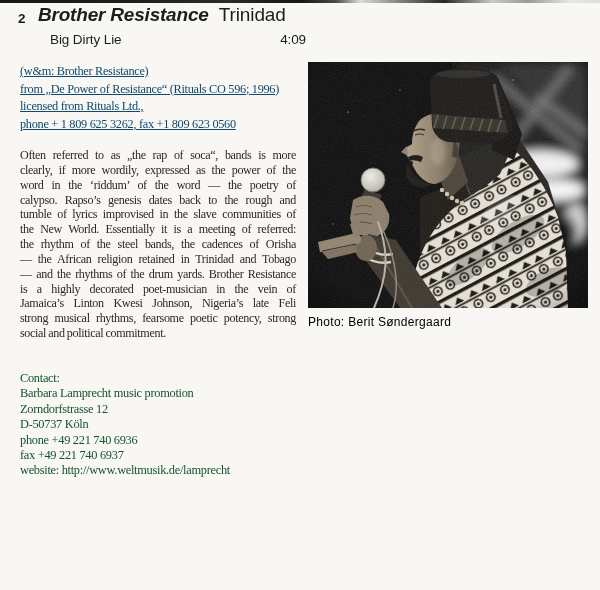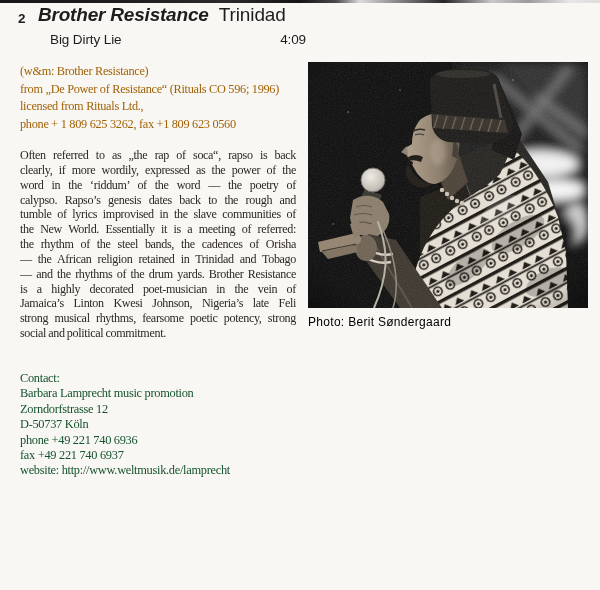--- a/index.html
+++ b/index.html
@@ -16,21 +16,21 @@
     background:linear-gradient(90deg,#161616 0%,#1f1f1f 22%,#2b2b2b 38%,#151515 50%,#4a4a4a 56%,#dcdcdc 60%,#8a8a8a 66%,#262626 74%,#c9c9c9 82%,#9a9a9a 88%,#e7e7e7 95%,#dddddd 100%);
   }
   
   .hdr{position:absolute;font-family:"Liberation Sans","DejaVu Sans",sans-serif;color:#1d1d1d;}
   .hdr-num{left:18px;top:11px;font-size:13.5px;font-weight:700;letter-spacing:-0.2px;}
   .hdr-row1{left:38px;top:4px;font-size:19px;white-space:nowrap;}
   .hdr-artist{font-weight:700;font-style:italic;letter-spacing:-0.2px;}
   .hdr-country{font-weight:400;margin-left:10px;letter-spacing:-0.1px;}
   .hdr-row2{left:38px;top:32px;width:256px;display:flex;justify-content:space-between;font-size:13.5px;font-weight:400;letter-spacing:-0.1px;margin-left:12px;}
   
-  .credits{position:absolute;left:20px;top:63px;width:285px;font-size:12.3px;line-height:17.6px;letter-spacing:-0.3px;color:#a16207;}
+  .credits{position:absolute;left:20px;top:63px;width:285px;font-size:12.3px;line-height:17.6px;letter-spacing:-0.3px;color:#0c4a6e;text-decoration:underline;}
   
   .bodytext{position:absolute;left:20px;top:148px;width:276px;font-size:12.1px;line-height:14.85px;letter-spacing:-0.35px;word-spacing:-0.5px;color:#2e2822;}
   .jline{text-align:justify;text-align-last:justify;white-space:normal;}
   .jline-last{text-align:left;text-align-last:auto;}
   
   .contact{position:absolute;left:20px;top:371px;width:285px;font-size:12.4px;line-height:15.4px;letter-spacing:-0.3px;color:#14532d;}
   
   .photo{position:absolute;left:308px;top:62px;width:280px;height:246px;background:#0a0a0a;}
   .photo svg{display:block;width:280px;height:246px;}
   .caption{
@@ -56,21 +56,21 @@
   </div>
 
   <div class="credits">
     <div>(w&amp;m: Brother Resistance)</div>
     <div>from „De Power of Resistance“ (Rituals CO 596; 1996)</div>
     <div>licensed from Rituals Ltd.,</div>
     <div>phone + 1 809 625 3262, fax +1 809 623 0560</div>
   </div>
 
   <div class="bodytext">
-    <div class="jline">Often referred to as „the rap of soca“, rapso is back</div>
+    <div class="jline">Often referred to as „the rap of soca“, bands is more</div>
     <div class="jline">clearly, if more wordily, expressed as the power of the</div>
     <div class="jline">word in the ‘riddum’ of the word — the poetry of</div>
     <div class="jline">calypso. Rapso’s genesis dates back to the rough and</div>
     <div class="jline">tumble of lyrics improvised in the slave communities of</div>
     <div class="jline">the New World. Essentially it is a meeting of referred:</div>
     <div class="jline">the rhythm of the steel bands, the cadences of Orisha</div>
     <div class="jline">— the African religion retained in Trinidad and Tobago</div>
     <div class="jline">— and the rhythms of the drum yards. Brother Resistance</div>
     <div class="jline">is a highly decorated poet-musician in the vein of</div>
     <div class="jline">Jamaica’s Linton Kwesi Johnson, Nigeria’s late Feli</div>

